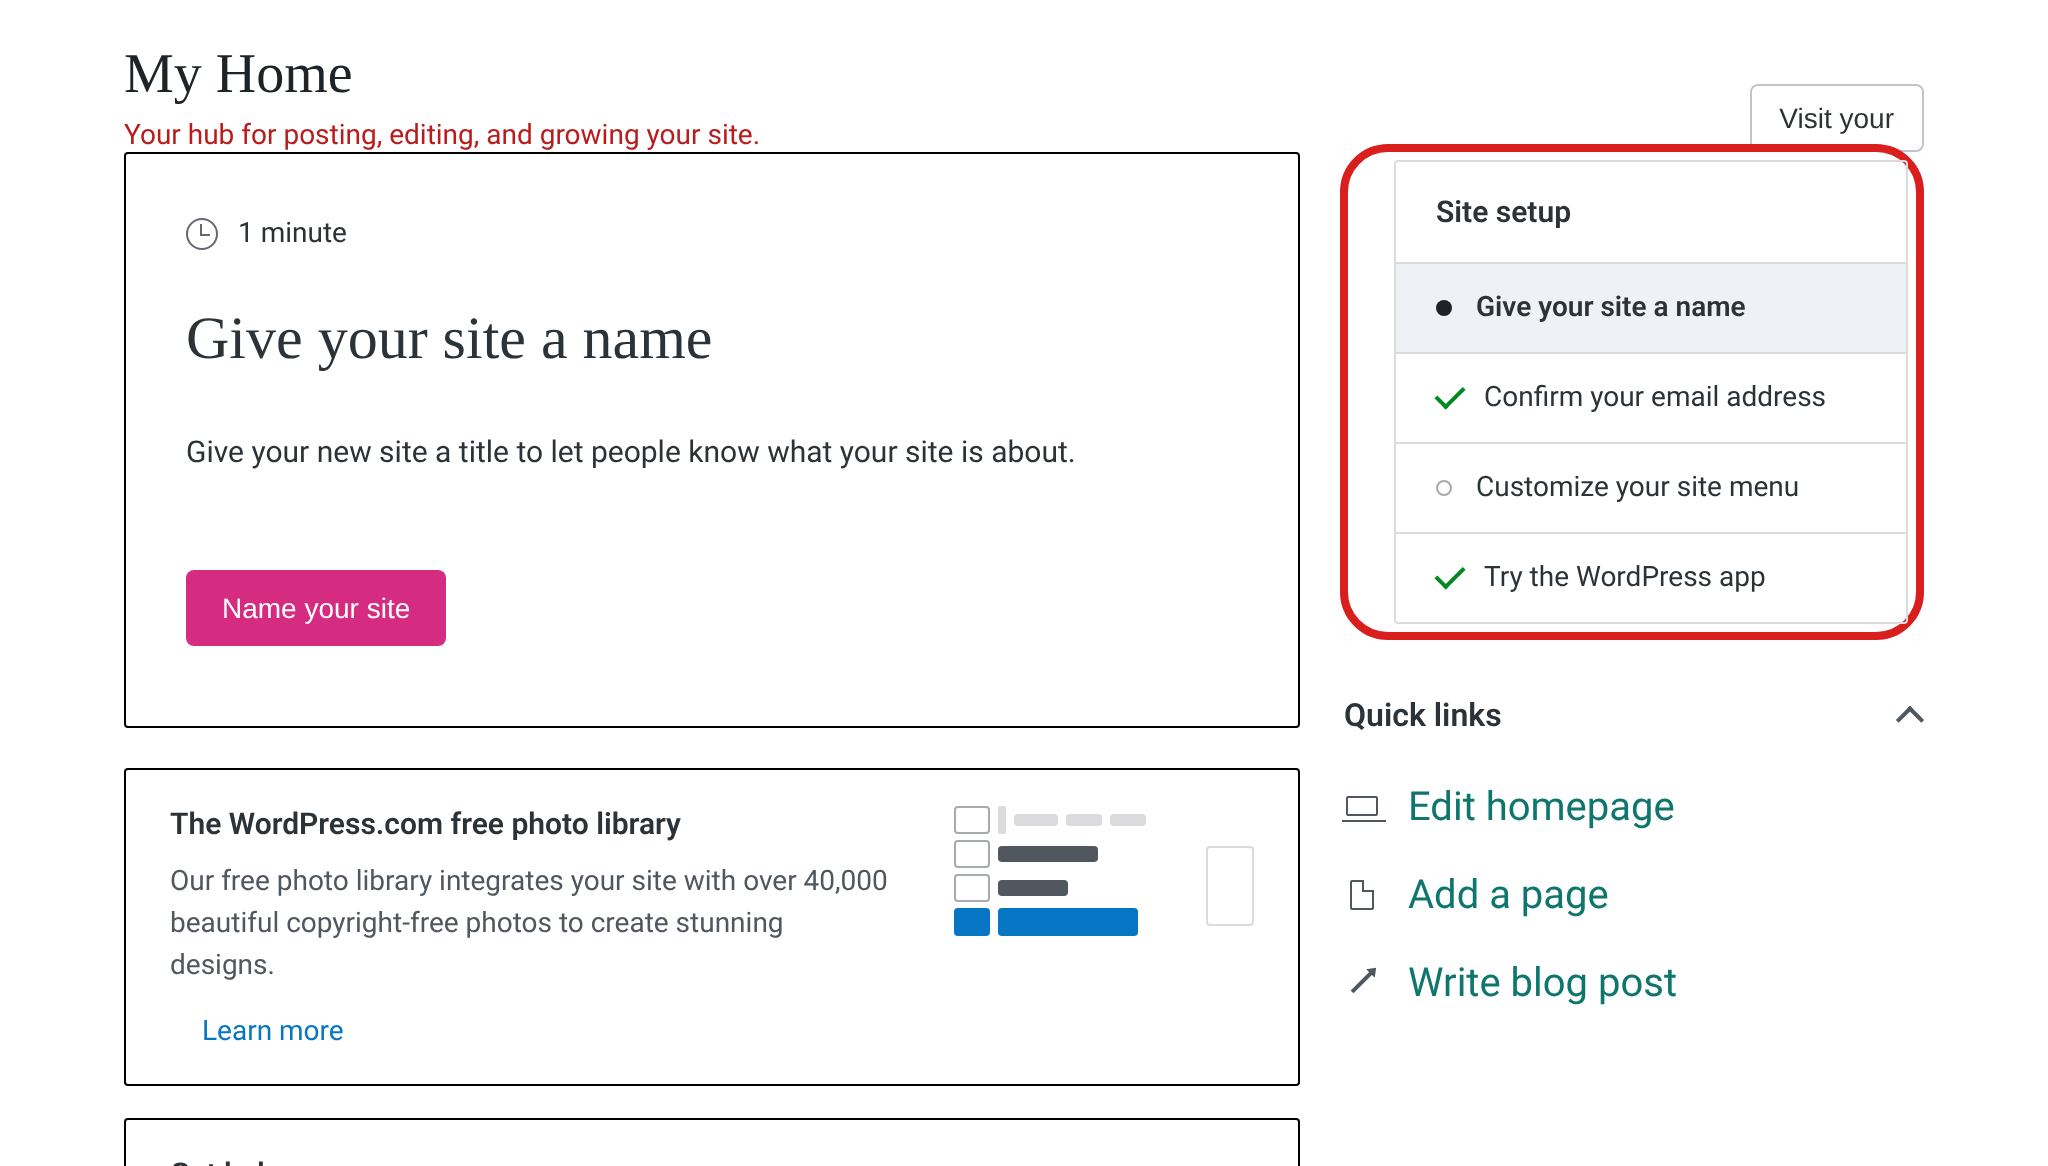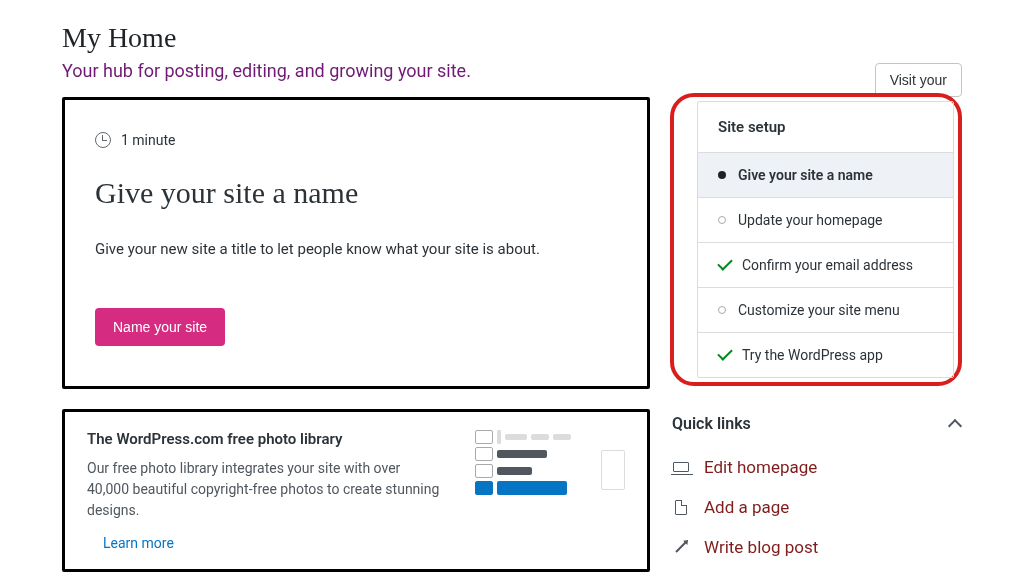--- a/index.html
+++ b/index.html
@@ -19,43 +19,42 @@
       justify-content: space-between;
       align-items: flex-end;
     }
     .page-title {
       font-family: Georgia, "Times New Roman", serif;
       font-size: 28px;
       font-weight: normal;
       color: #1d2327;
     }
     .page-subtitle {
-      color: #701a75;
-      font-size: 18px;
+      color: #b91c1c;
+      font-size: 14px;
       margin-top: 6px;
-      margin-bottom: 16px;
     }
     .visit-site-btn {
       border: 1px solid #c3c4c7;
       background: #fff;
       color: #2c3338;
       padding: 8px 14px;
       border-radius: 4px;
       font-size: 14px;
       margin-top: 4px;
       cursor: pointer;
     }
     .main-grid {
       display: grid;
       grid-template-columns: 1fr 292px;
       gap: 20px;
       align-items: start;
     }
     .card {
-      border: 3px solid #000000;
+      border: 1px solid #000000;
       border-radius: 2px;
       background: #fff;
     }
     .task-card {
       padding: 32px 30px 40px 30px;
     }
     .time-row {
       display: flex;
       align-items: center;
       color: #2c3338;
@@ -207,22 +206,22 @@
       width: 10px; height: 10px;
       border-left: 2px solid #50575e;
       border-top: 2px solid #50575e;
       transform: rotate(45deg);
       margin-top: 4px;
     }
     .ql-item {
       display: flex;
       align-items: center;
       padding: 10px 2px;
-      font-size: 17px;
-      color: #7f1d1d;
+      font-size: 20px;
+      color: #0f766e;
       cursor: pointer;
     }
     .ql-icon {
       width: 18px;
       height: 16px;
       margin-right: 14px;
       display: flex;
       align-items: center;
       justify-content: center;
     }
@@ -309,24 +308,20 @@
     <div class="right-col">
       <div class="setup-card">
         <div class="setup-inner">
           <div class="setup-header">Site setup</div>
 
           <div class="setup-item active">
             <span class="bullet filled"></span>
             <span>Give your site a name</span>
           </div>
           <div class="setup-item">
-            <span class="bullet empty"></span>
-            <span>Update your homepage</span>
-          </div>
-          <div class="setup-item">
             <span class="check"></span>
             <span>Confirm your email address</span>
           </div>
           <div class="setup-item">
             <span class="bullet empty"></span>
             <span>Customize your site menu</span>
           </div>
           <div class="setup-item">
             <span class="check"></span>
             <span>Try the WordPress app</span>

